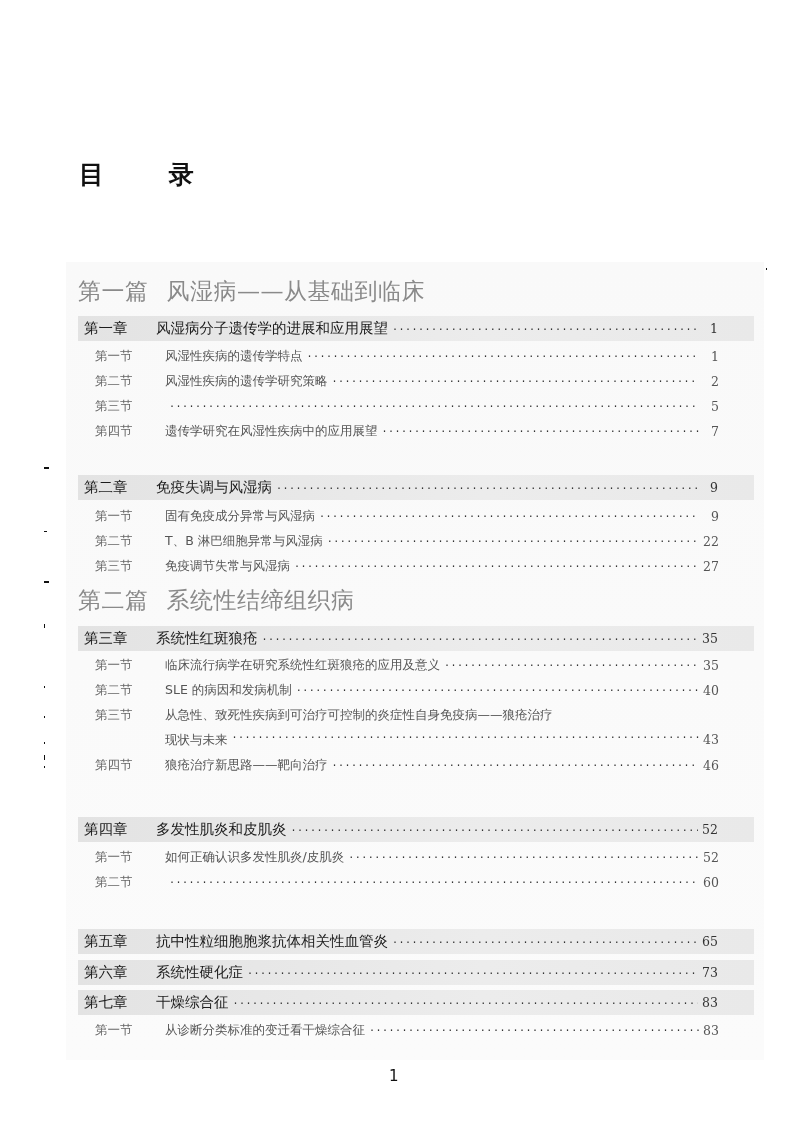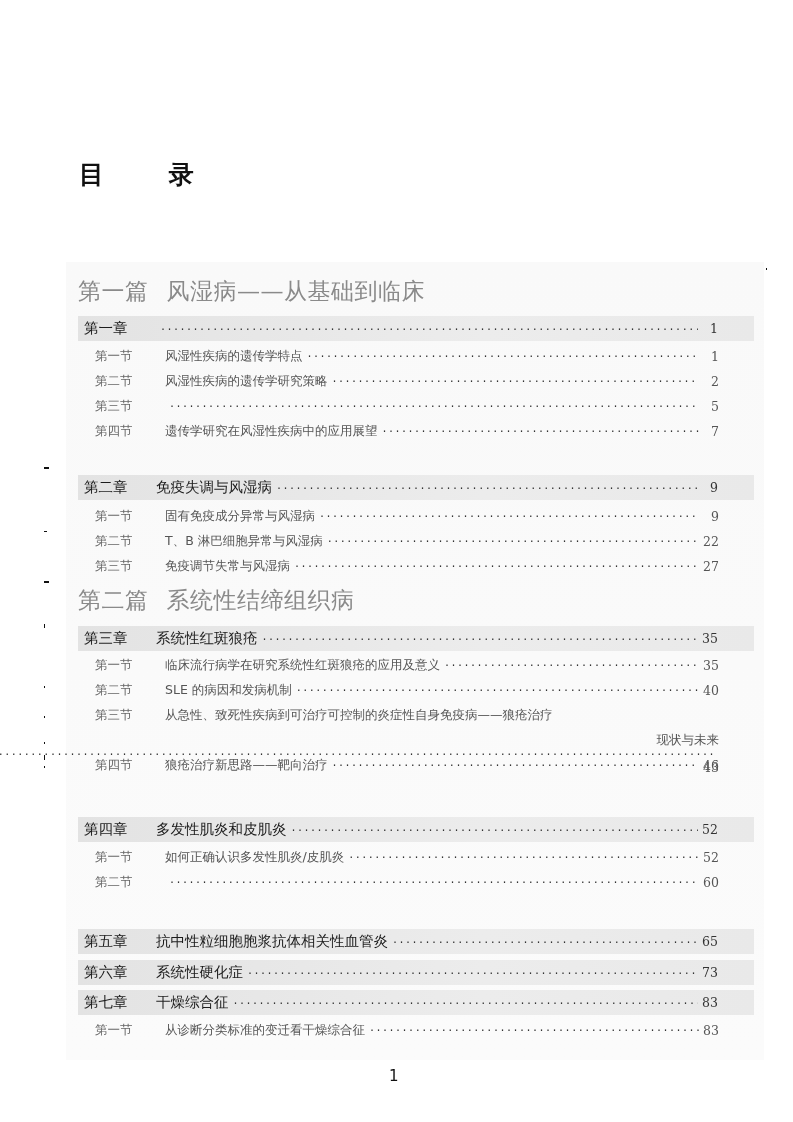--- a/index.html
+++ b/index.html
@@ -35,38 +35,39 @@
   }
   .sec .lab { width:70px; flex:none; color:#666; }
   .txt { flex:none; }
   .dots {
     flex:1; overflow:hidden; color:#333; letter-spacing:0.5px; margin:0 4px;
     font-size:10px; font-family:"DejaVu Sans Mono", monospace;
   }
   .dots::before { content:"··························································································································"; }
   .pg { flex:none; font-family:"DejaVu Serif", serif; font-size:12.5px; color:#555; min-width:16px; text-align:right; }
   .chap .pg { color:#333; }
-  .cont { position:absolute; left:165px; width:554px; font-size:12.5px; color:#555; display:flex; align-items:flex-end;flex-direction:column; }
+  .cont { position:absolute; left:165px; width:554px; font-size:12.5px; color:#555; display:flex; align-items:flex-start; }
   .pageno { position:absolute; left:389px; top:1067px; font-size:15px; color:#111; }
   .mark { position:absolute; background:#111; }
 </style>
 </head>
 <body>
 
 <div class="title">目 录</div>
 
 <div class="panel"></div>
 
 <div class="part" style="top:276px;">
   <span class="lab">第一篇</span><span>风湿病——从基础到临床</span>
 </div>
 
 <div class="chap-bar" style="top:316px;"></div>
 <div class="chap" style="top:319px;">
   <span class="lab">第一章</span>
+  <span class="txt">风湿病分子遗传学的进展和应用展望</span>
   <span class="dots"></span>
   <span class="pg">1</span>
 </div>
 <div class="sec" style="top:348px;">
   <span class="lab">第一节</span>
   <span class="txt">风湿性疾病的遗传学特点</span>
   <span class="dots"></span>
   <span class="pg">1</span>
 </div>
 <div class="sec" style="top:373px;">

